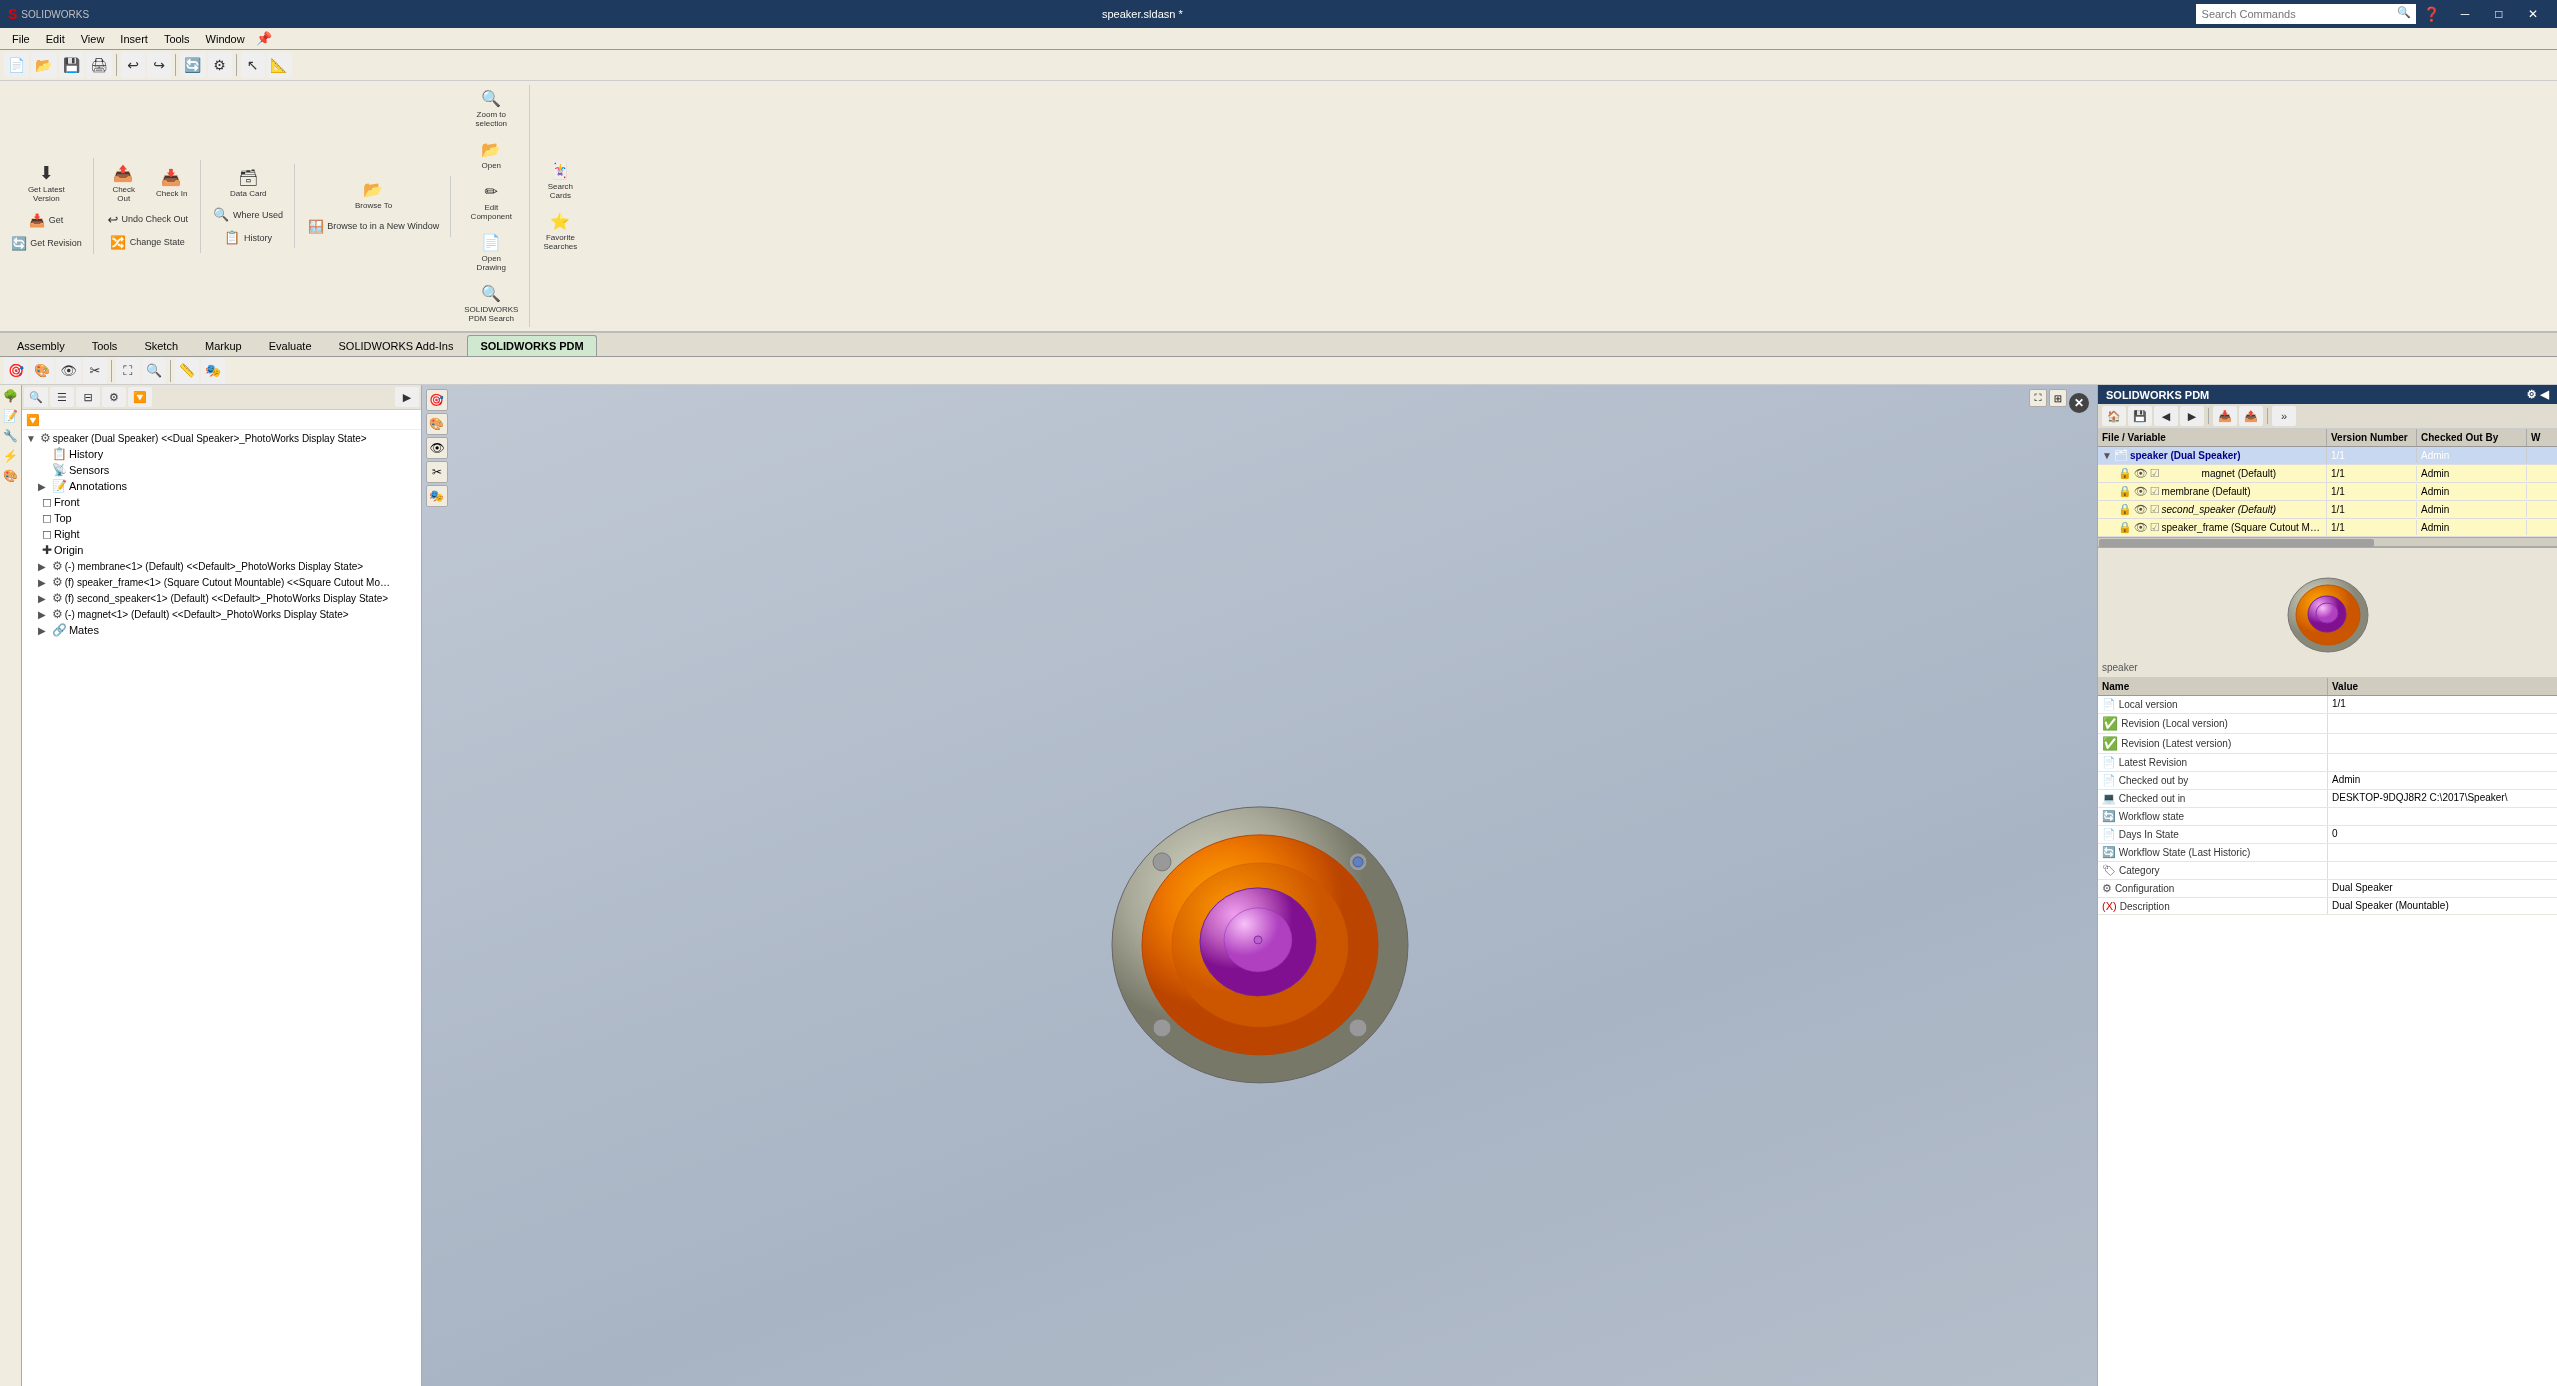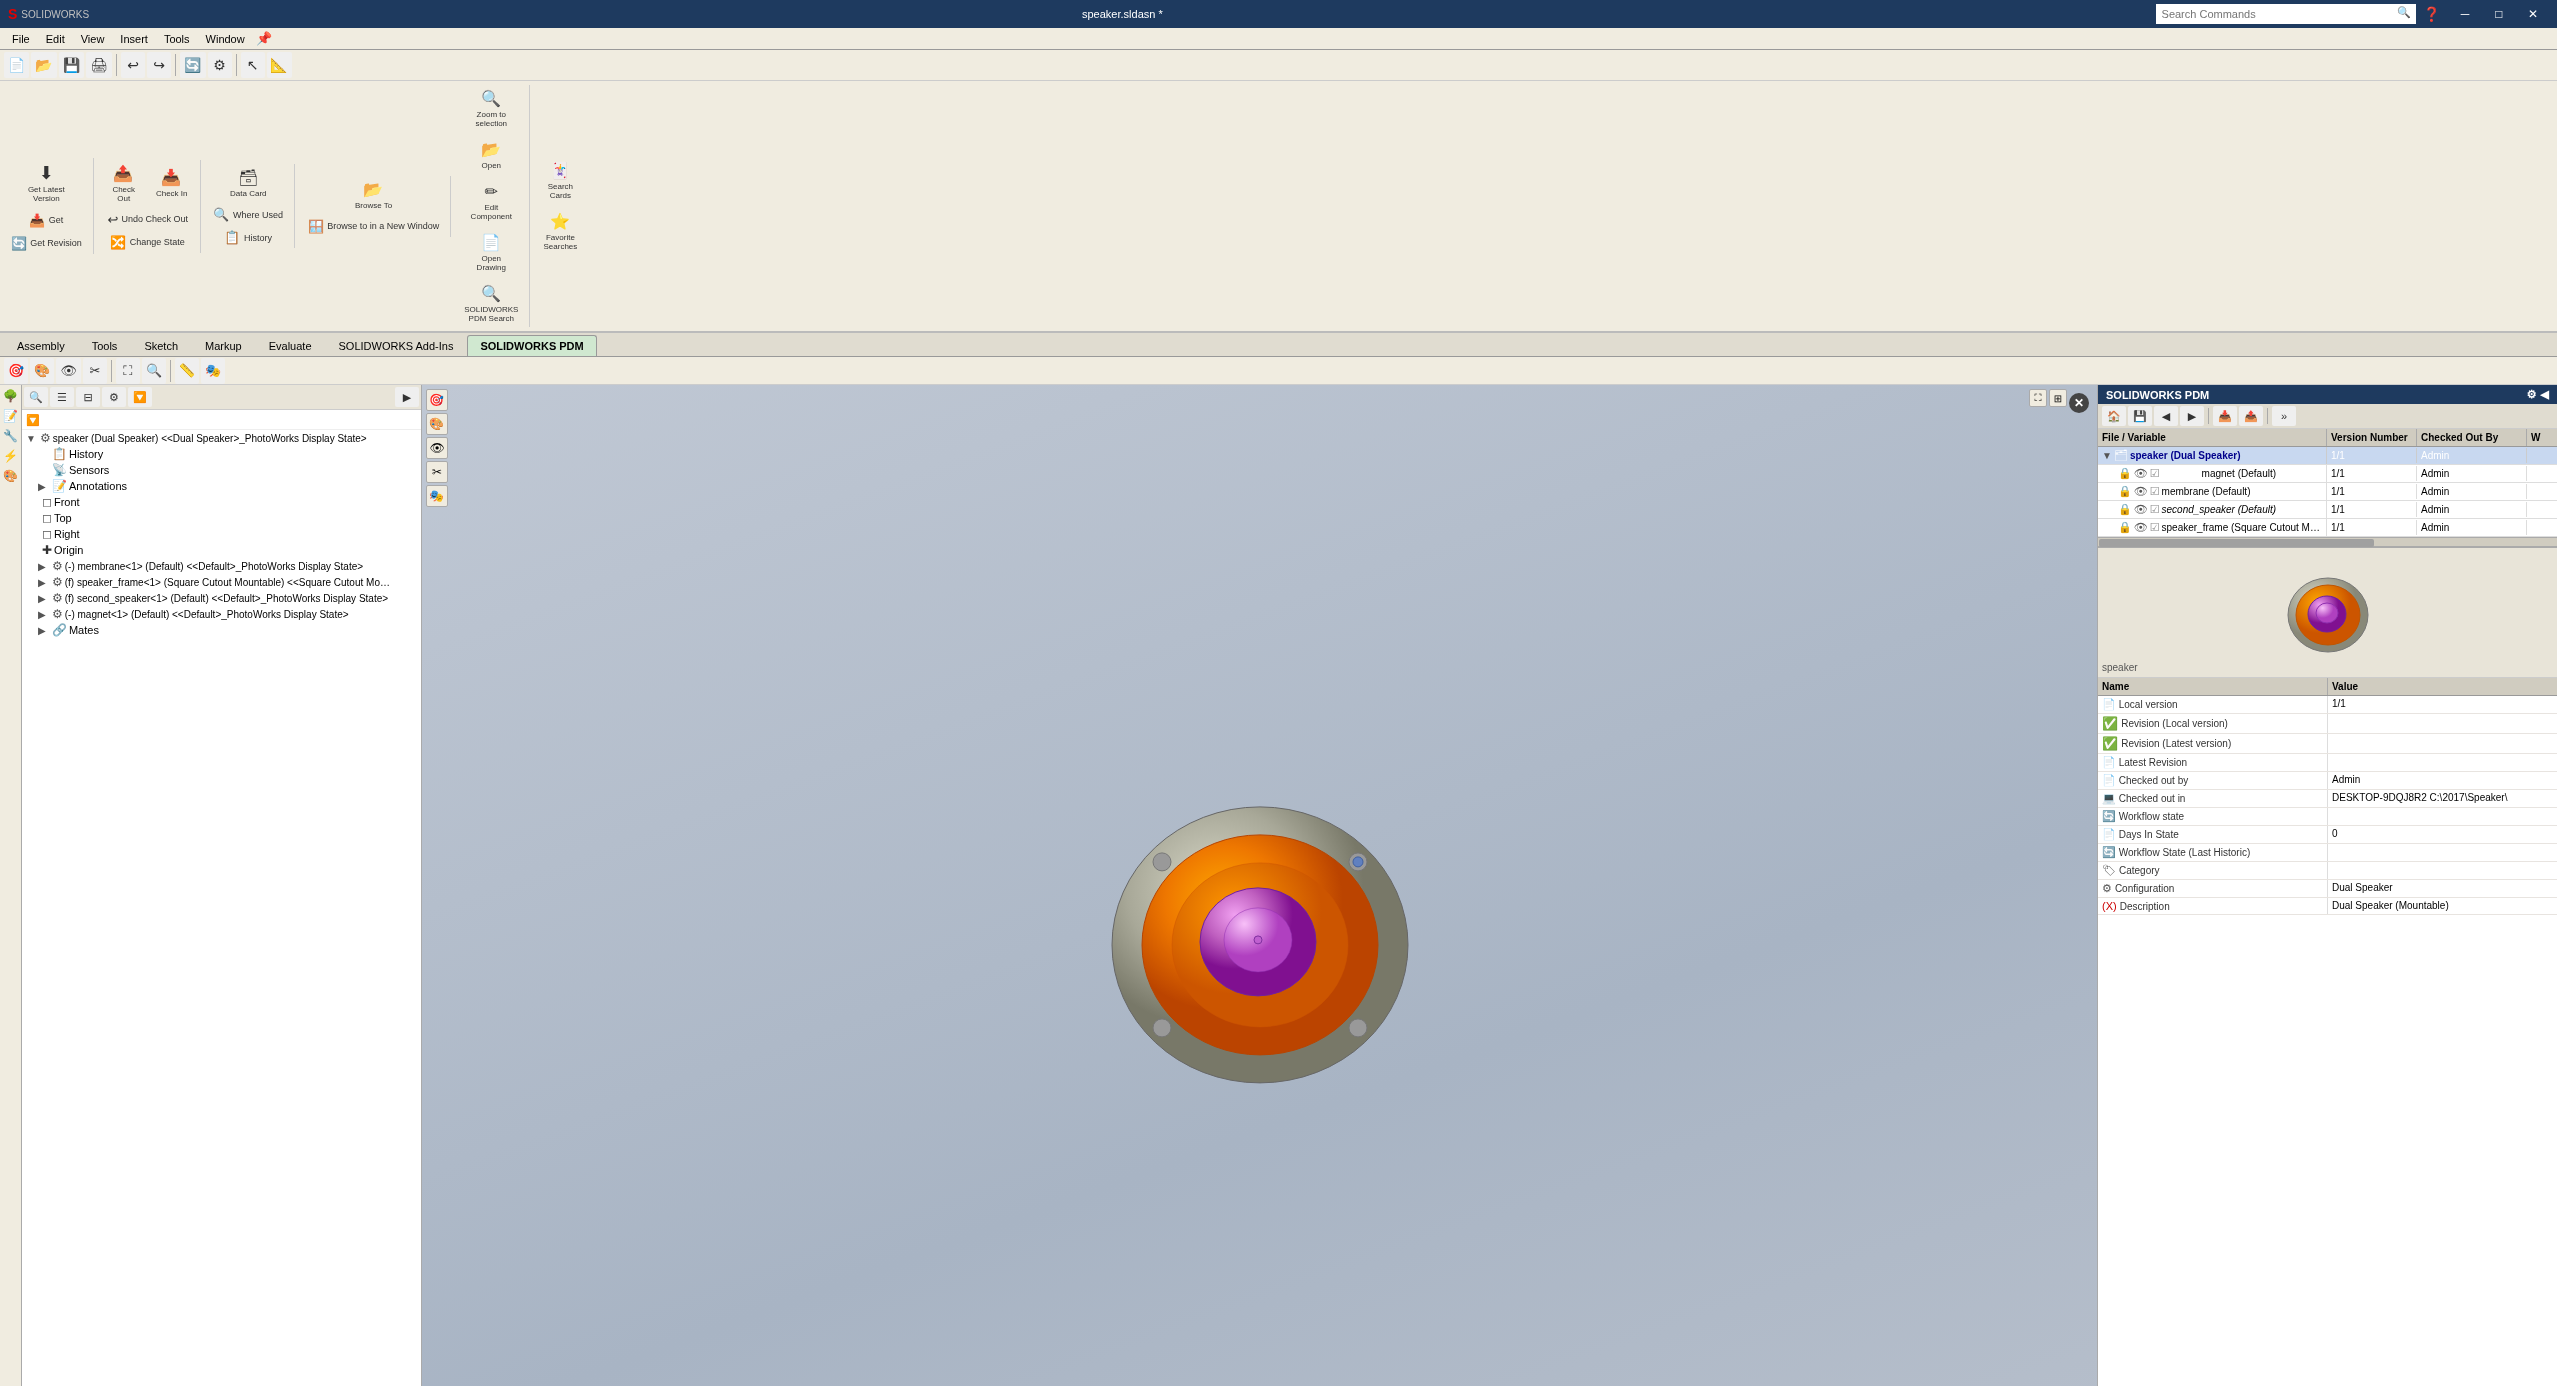--- a/index.html
+++ b/index.html
@@ -153,21 +153,21 @@
 <body>
 
 <div id="title-bar">
   <div class="logo">
     <span class="logo-icon">S</span>
     <span style="color:#c0c0c0; font-size:10px;">SOLIDWORKS</span>
   </div>
   <div style="color:white; font-size:11px;">speaker.sldasn *</div>
   <div class="title-right">
     <div style="position:relative; display:inline-block;">
-      <input class="search-box" value="" style="width: 260px;" placeholder="Search Commands">
+      <input class="search-box" value="" style="width: 220px;" placeholder="Search Commands">
       <span style="position:absolute; right:4px; top:2px; font-size:11px;">🔍</span>
     </div>
     <span style="font-size:14px; cursor:pointer;">❓</span>
     <div class="win-btns">
       <button class="win-btn">─</button>
       <button class="win-btn">□</button>
       <button class="win-btn close">✕</button>
     </div>
   </div>
 </div>
@@ -573,21 +573,21 @@
         </button>
       <button class="tb-btn" style="height:20px;">
           <span style="font-size:11px;">📤</span>
         </button>
       <div style="width:1px; background:#aaa; height:16px; margin:0 2px;"></div>
       <button class="tb-btn" style="height:20px;">
           <span style="font-size:11px;">»</span>
         </button>
     </div>
 
-    <div style="background:#ffffff;">
+    <div style="background:#fef9c3;">
 
       <div style="display:flex; background:#d0ccc0; border-bottom:1px solid #999; font-size:10px; font-weight:bold;">
         <div style="flex:2; padding:3px 4px; border-right:1px solid #aaa; display:flex; align-items:center; gap:2px;">
           <span>File / Variable</span>
         </div>
         <div style="width:90px; padding:3px 4px; border-right:1px solid #aaa;">Version Number</div>
         <div style="width:110px; padding:3px 4px; border-right:1px solid #aaa;">Checked Out By</div>
         <div style="width:30px; padding:3px 4px;">W</div>
       </div>
 

